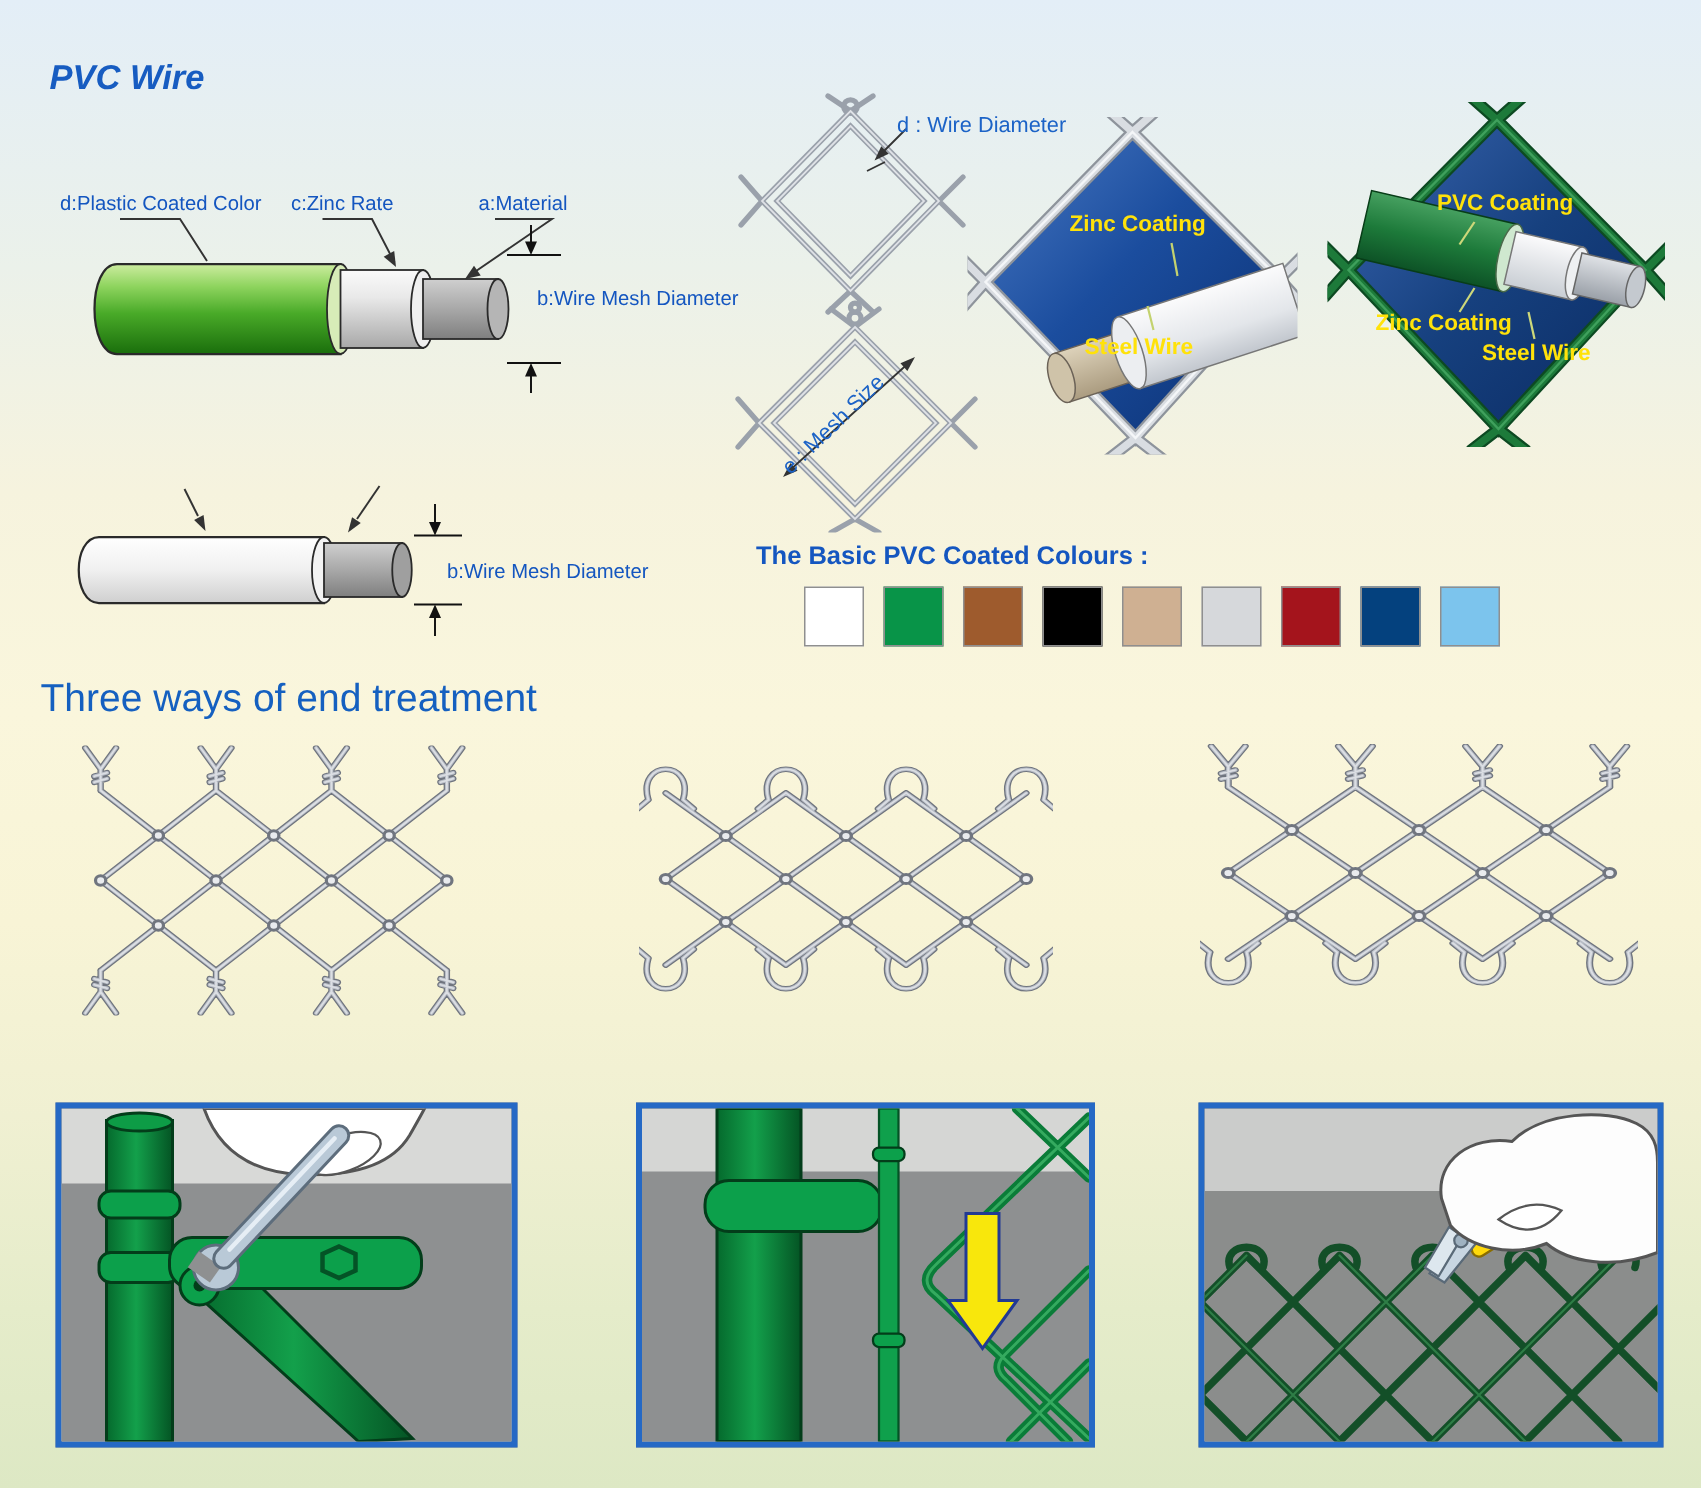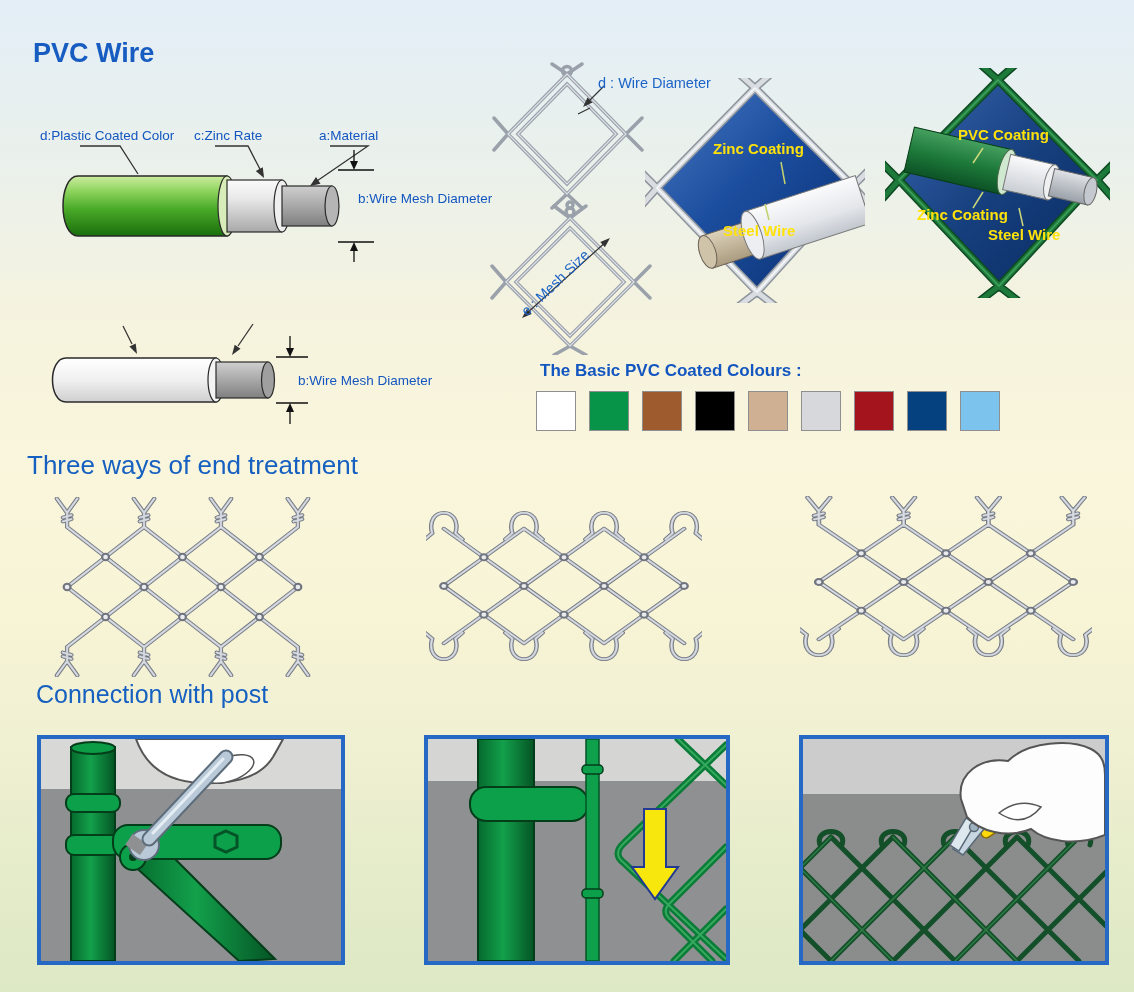--- a/index.html
+++ b/index.html
@@ -3,38 +3,37 @@
 <meta charset="utf-8">
 <style>
   html,body{margin:0;padding:0;}
   .page{
     position:relative;width:1134px;height:992px;overflow:hidden;
     font-family:"Liberation Sans",sans-serif;
     background:linear-gradient(180deg,#e3eef7 0%,#ebf1ea 18%,#f6f3de 33%,#faf6dc 48%,#f8f4d6 62%,#f0f0d2 75%,#e5ecca 88%,#dde8c4 100%);
   }
   .h-bold{position:absolute;color:#175cc1;font-weight:bold;}
   .h-big{position:absolute;color:#1560c0;font-weight:normal;}
-  .colours-title{position:absolute;left:504px;top:361px;font-size:17px;font-weight:bold;color:#1456c0;margin-left:36px;}
+  .colours-title{position:absolute;left:504px;top:361px;font-size:17px;font-weight:bold;color:#1456c0;}
   .swatch-row{position:absolute;left:536px;top:391px;display:flex;gap:13px;}
   .swatch{width:40px;height:40px;border:1px solid #8f8f8f;box-sizing:border-box;}
   .panel{position:absolute;top:735px;height:230px;border:4px solid #2569c5;background:#8e9091;box-sizing:border-box;}
   svg{position:absolute;}
   svg text{font-family:"Liberation Sans",sans-serif;}
   .lbl{fill:#1456c0;font-size:13.5px;}
   .lbl-mesh{fill:#1c63c7;font-size:14.5px;}
   .lbl-yellow{fill:#ffe20a;font-size:15px;font-weight:bold;}
 </style>
 </head>
 <body>
 
 <div class="page">
 
-  <div class="h-bold" style="left:33px;top:38px;font-size:27px;">PVC Wire</div>
+  <div class="h-bold" style="left:33px;top:38px;font-size:23px;font-style:italic;">PVC Wire</div>
   <div class="h-big" style="left:27px;top:450px;font-size:26px;">Three ways of end treatment</div>
-  <div class="h-big" style="left:36px;top:680px;font-size:25px;">Connection with post</div>
 
   <svg style="left:20px;top:112px;" width="478" height="160" viewBox="0 0 478 160">
     <defs>
       <linearGradient id="gGreen" x1="0" y1="0" x2="0" y2="1">
         <stop offset="0" stop-color="#cdeca0"></stop>
           <stop offset="0.25" stop-color="#8ed45e"></stop>
         <stop offset="0.55" stop-color="#49aa28"></stop>
           <stop offset="1" stop-color="#1a6e0c"></stop>
       </linearGradient>
       <linearGradient id="gZinc" x1="0" y1="0" x2="0" y2="1">

